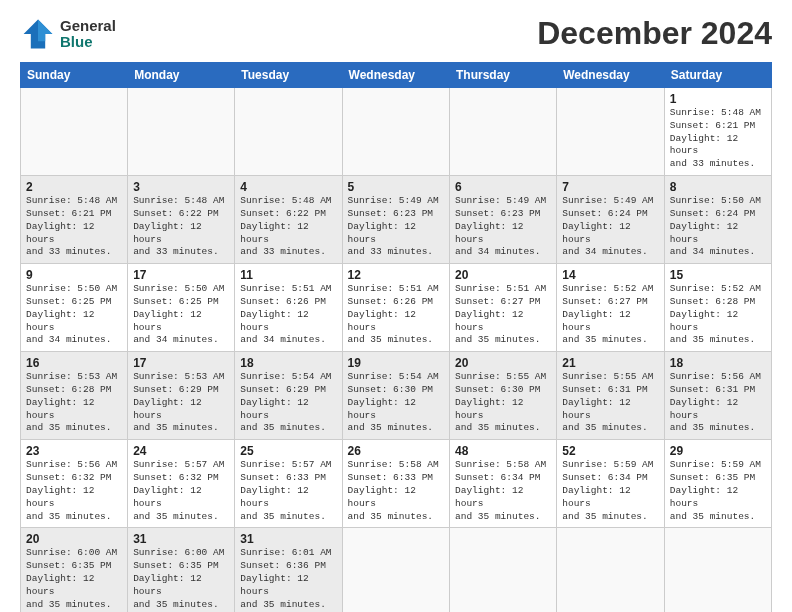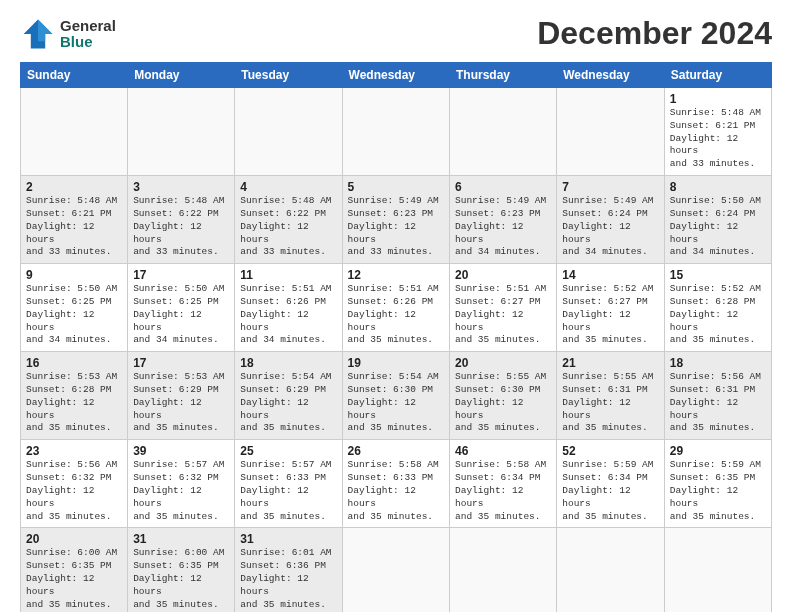--- a/index.html
+++ b/index.html
@@ -307,42 +307,42 @@
         </tr>
         <tr class="odd-row">
           <td>
             <span class="day-num">23</span>
             <div class="day-info" style="white-space: pre-line;">Sunrise: 5:56 AM
 Sunset: 6:32 PM
 Daylight: 12 hours
 and 35 minutes.</div>
           </td>
           <td>
-            <span class="day-num">39</span>
+            <span class="day-num">24</span>
             <div class="day-info" style="white-space: pre-line;">Sunrise: 5:57 AM
 Sunset: 6:32 PM
 Daylight: 12 hours
 and 35 minutes.</div>
           </td>
           <td>
             <span class="day-num">25</span>
             <div class="day-info" style="white-space: pre-line;">Sunrise: 5:57 AM
 Sunset: 6:33 PM
 Daylight: 12 hours
 and 35 minutes.</div>
           </td>
           <td>
             <span class="day-num">26</span>
             <div class="day-info" style="white-space: pre-line;">Sunrise: 5:58 AM
 Sunset: 6:33 PM
 Daylight: 12 hours
 and 35 minutes.</div>
           </td>
           <td>
-            <span class="day-num">46</span>
+            <span class="day-num">48</span>
             <div class="day-info" style="white-space: pre-line;">Sunrise: 5:58 AM
 Sunset: 6:34 PM
 Daylight: 12 hours
 and 35 minutes.</div>
           </td>
           <td>
             <span class="day-num">52</span>
             <div class="day-info" style="white-space: pre-line;">Sunrise: 5:59 AM
 Sunset: 6:34 PM
 Daylight: 12 hours

